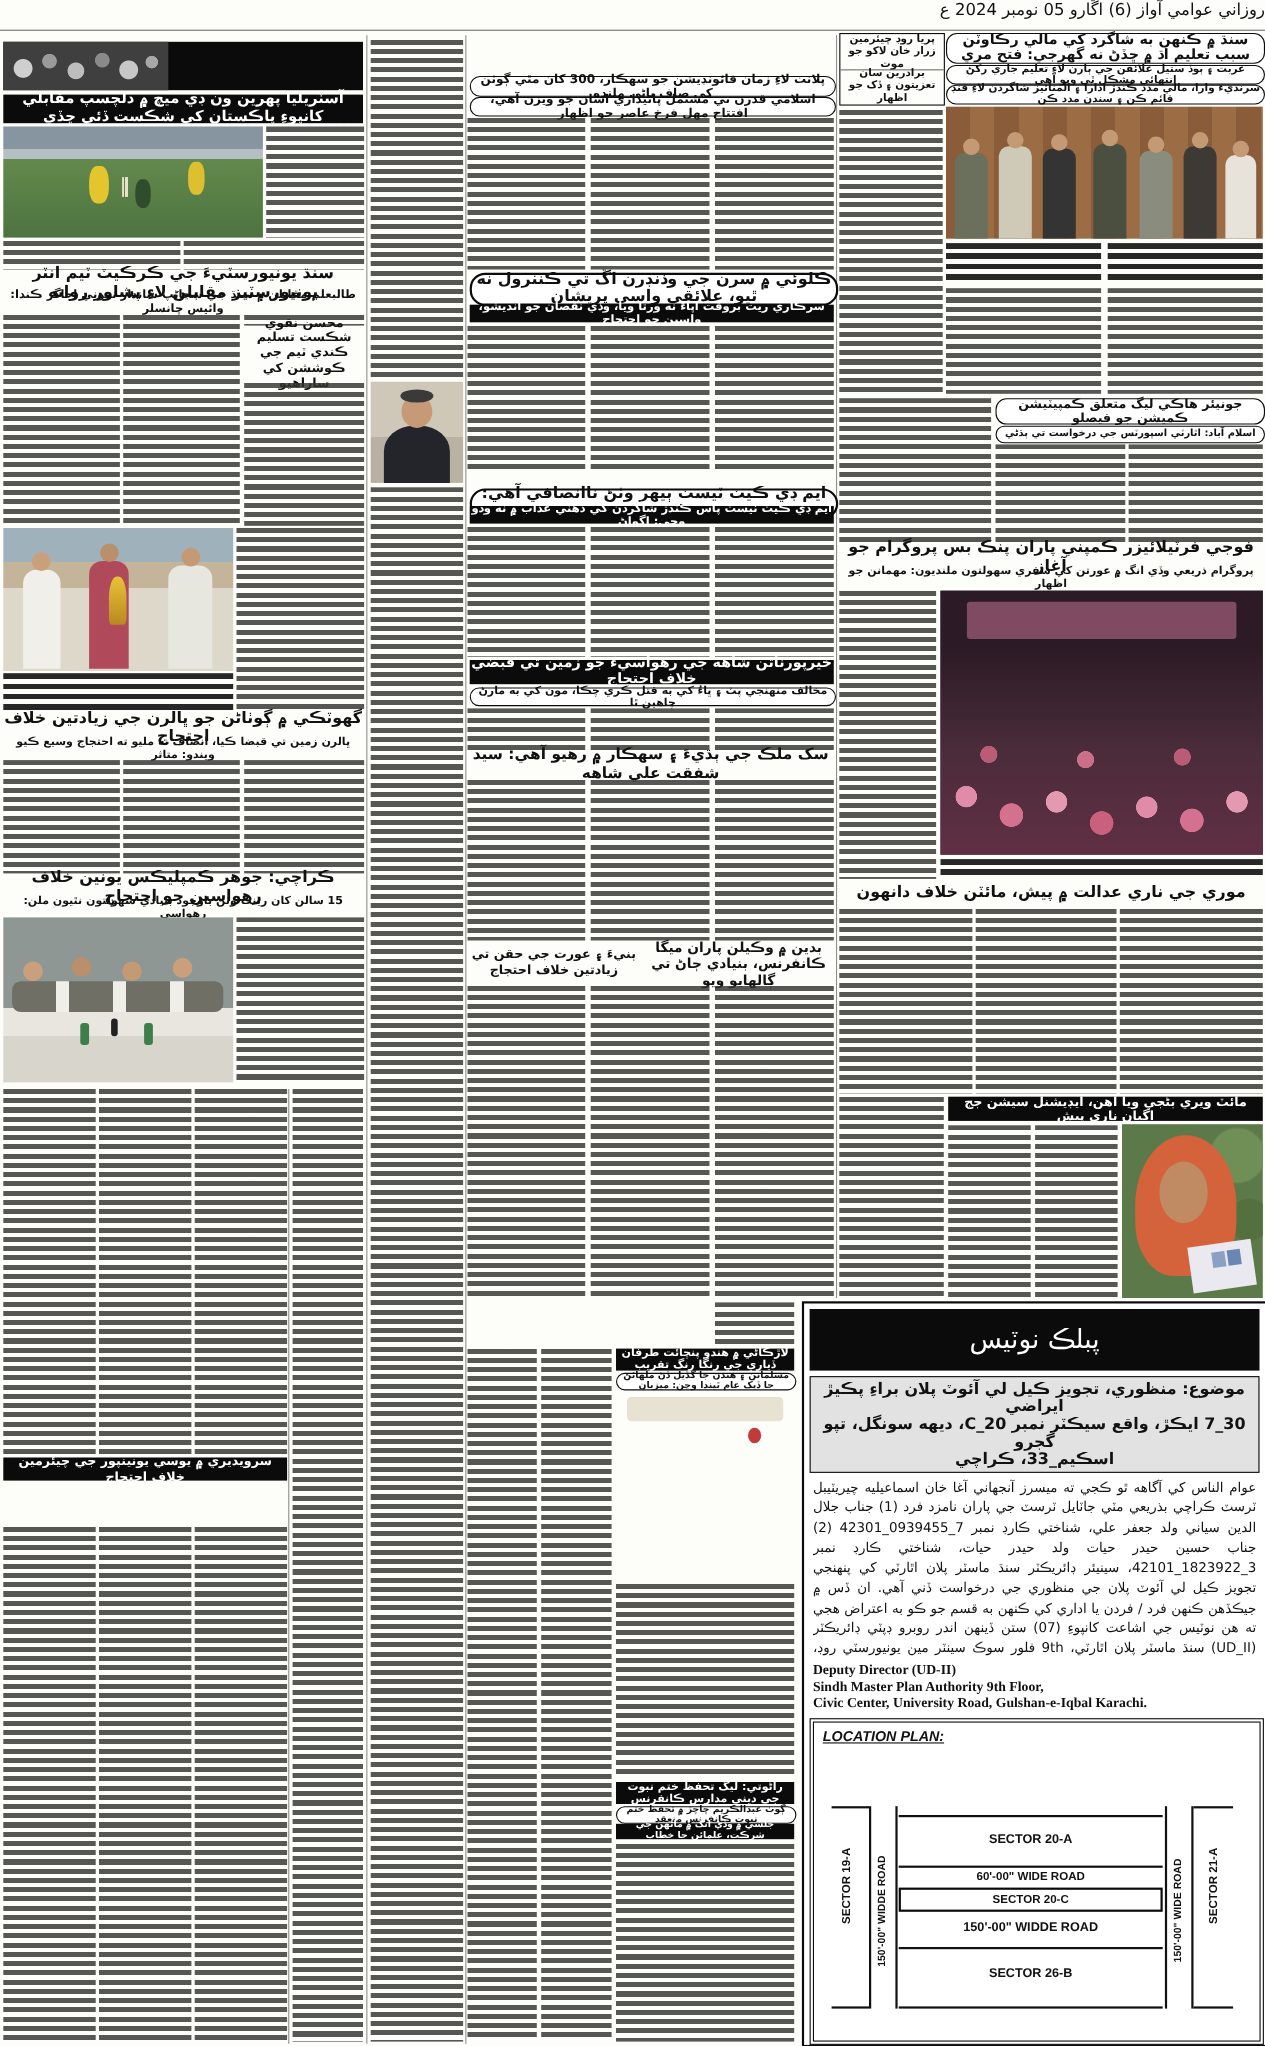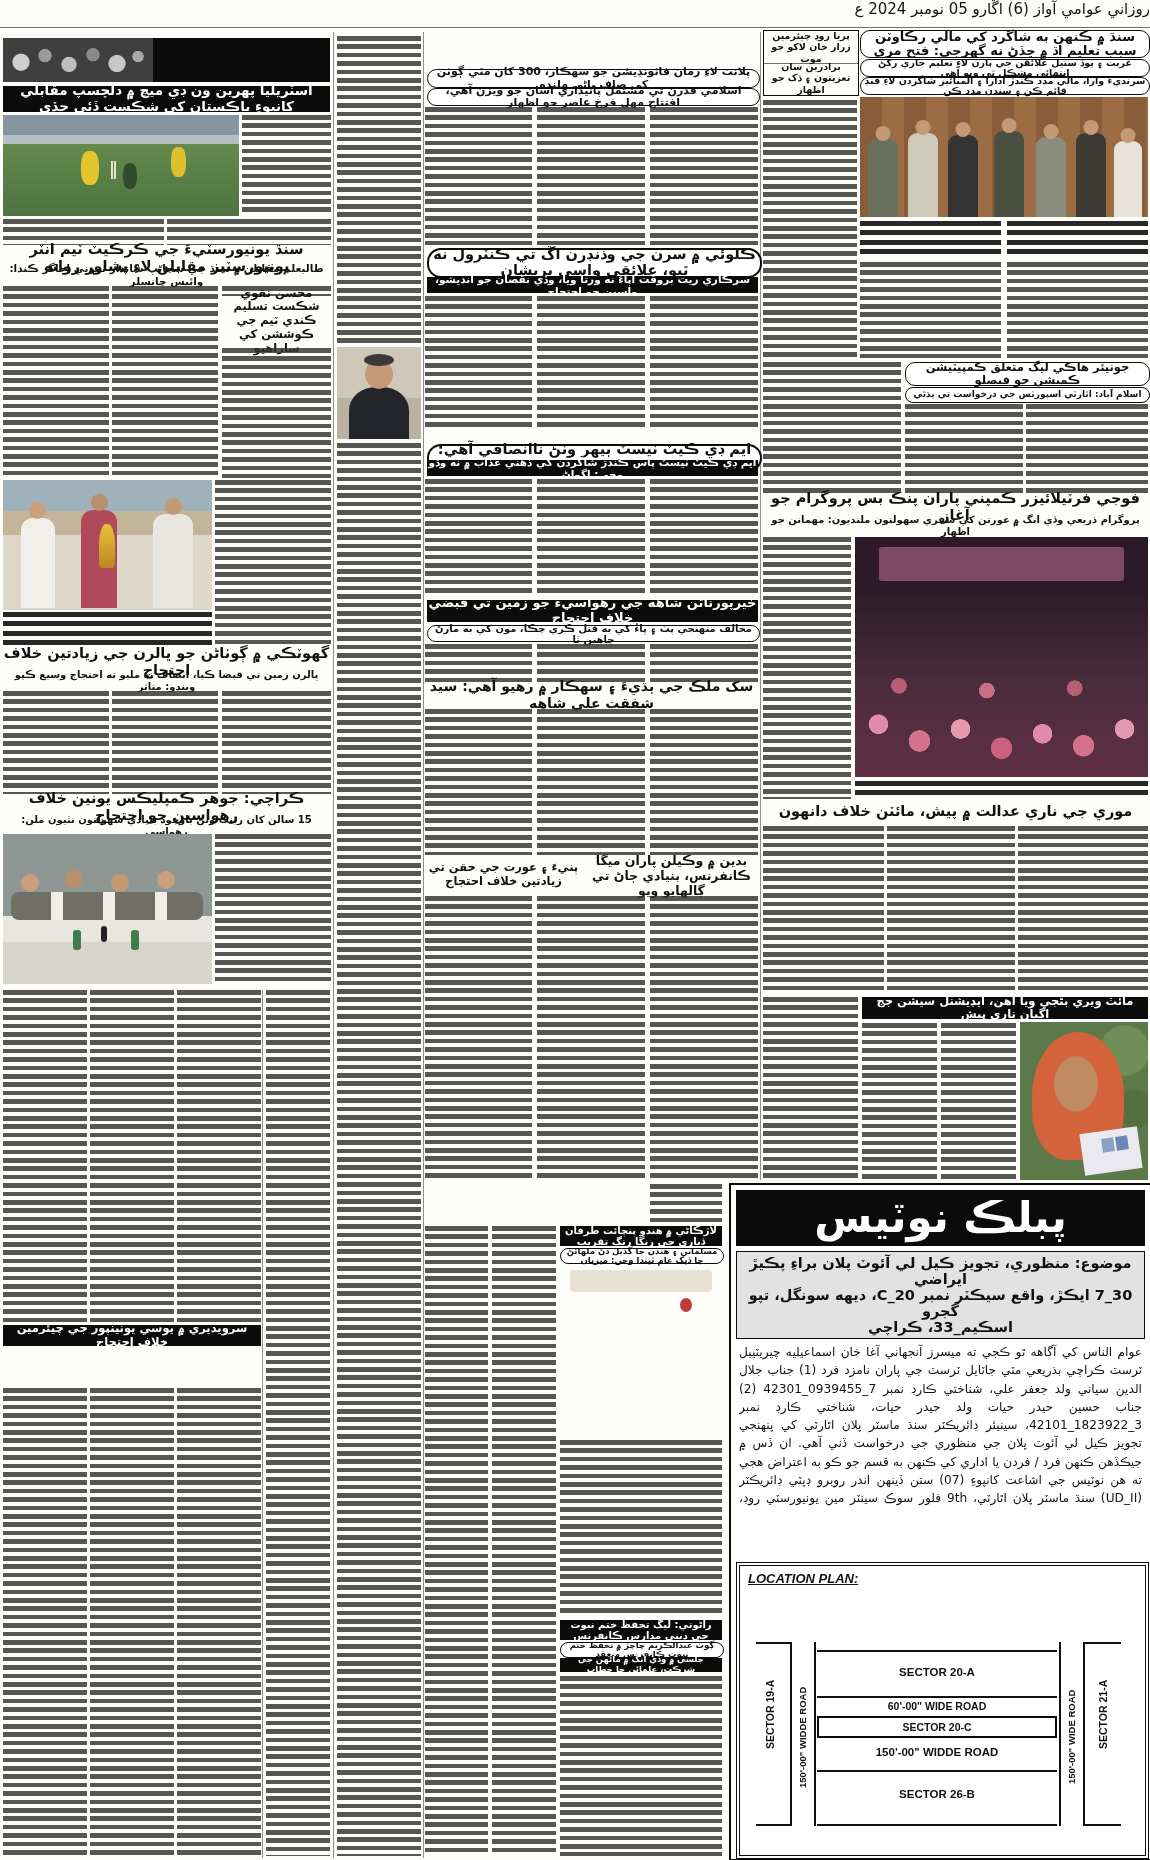--- a/index.html
+++ b/index.html
@@ -251,28 +251,33 @@
        linear-gradient(180deg,#5c7a49 0 100%);">
     <div style="left:12px;top:10px;width:92px;height:128px;background:#d4623a;border-radius:50% 50% 38% 38%;"></div>
     <div style="left:34px;top:34px;width:44px;height:56px;background:#c08a62;border-radius:50%;"></div>
     <div style="left:62px;top:108px;width:58px;height:42px;background:#e9e9ef;transform:rotate(-8deg);"></div>
     <div style="left:96px;top:114px;width:12px;height:14px;background:#6b86b4;transform:rotate(-8deg);"></div>
     <div style="left:82px;top:116px;width:12px;height:14px;background:#8aa0c4;transform:rotate(-8deg);"></div>
   </div>
 
   <div class="abs" style="left:729px;top:1183px;width:419px;height:674px;border:2.5px solid #0b0b0b;background:#fff;">
     <div class="bar" style="margin:5px;height:56px;">
-      <span class="rtl" style="font-size:42px;font-weight:700;">پبلڪ نوٽيس</span>
+      <span class="rtl" style="font-size:24px;font-weight:400;">پبلڪ نوٽيس</span>
     </div>
     <div style="margin:2px 5px;border:1.5px solid #0b0b0b;background:#e2e2e2;padding:3px 4px;">
       <div class="rtl" style="text-align:center;font-weight:700;font-size:14.5px;">موضوع: منظوري، تجويز ڪيل لي آئوٽ پلان براءِ پڪيڙ ايراضي</div>
       <div class="rtl" style="text-align:center;font-weight:700;font-size:14.5px;">30_7 ايڪڙ، واقع سيڪٽر نمبر C_20، ديهه سونگل، تپو گجرو</div>
       <div class="rtl" style="text-align:center;font-weight:700;font-size:14.5px;">اسڪيم_33، ڪراچي</div>
     </div>
     <div class="rtl" style="margin:4px 8px 2px 8px;font-size:12.2px;line-height:1.5;text-align:justify;height:166px;overflow:hidden;">عوام الناس کي آگاهه ٿو ڪجي ته ميسرز آنجهاني آغا خان اسماعيليه چيريٽيبل ٽرسٽ ڪراچي بذريعي مٽي جاٽايل ٽرسٽ جي پاران نامزد فرد (1) جناب جلال الدين سياني ولد جعفر علي، شناختي ڪارڊ نمبر 7_0939455_42301 (2) جناب حسين حيدر حيات ولد حيدر حيات، شناختي ڪارڊ نمبر 3_1823922_42101، سينيئر ڊائريڪٽر سنڌ ماسٽر پلان اٿارٽي کي پنهنجي تجويز ڪيل لي آئوٽ پلان جي منظوري جي درخواست ڏني آهي. ان ڏس ۾ جيڪڏهن ڪنهن فرد / فردن يا اداري کي ڪنهن به قسم جو ڪو به اعتراض هجي ته هن نوٽيس جي اشاعت کانپوءِ (07) ستن ڏينهن اندر روبرو ڊپٽي ڊائريڪٽر (UD_II) سنڌ ماسٽر پلان اٿارٽي، 9th فلور سوڪ سينٽر مين يونيورسٽي روڊ، گلشن اقبال ڪراچي کي پنهنجا اعتراض پيش ڪن، دير سان وصول ٿيندڙ اعتراضن تي غور نه ڪيو ويندو ۽ تجويز ڪيل لي آئوٽ پلان جي منظوري ڏني ويندي.</div>
+    <div style="margin:2px 8px;">
+      <div class="sig" style="font-size:12.5px;">Deputy Director (UD-II)</div>
+      <div class="sig" style="font-size:12.5px;">Sindh Master Plan Authority 9th Floor,</div>
+      <div class="sig" style="font-size:12.5px;">Civic Center, University Road, Gulshan-e-Iqbal Karachi.</div>
+    </div>
 
     <div style="position:absolute;left:5px;top:377px;width:405px;height:289px;border:4px double #0b0b0b;">
       <div class="abs lat" style="left:8px;top:5px;font-weight:700;font-style:italic;text-decoration:underline;font-size:13px;">LOCATION PLAN:</div>
 
       <div class="abs pl" style="left:50px;top:76px;width:2px;height:184px;"></div>
       <div class="abs pl" style="left:74px;top:76px;width:2px;height:184px;"></div>
       <div class="abs pl" style="left:16px;top:76px;width:34px;height:2px;"></div>
       <div class="abs pl" style="left:16px;top:258px;width:34px;height:2px;"></div>
       <div class="abs vt" style="left:22px;top:88px;width:16px;height:120px;font-size:10.5px;">SECTOR 19-A</div>
       <div class="abs vt" style="left:54px;top:96px;width:16px;height:150px;font-size:9.5px;">150'-00" WIDDE ROAD</div>

